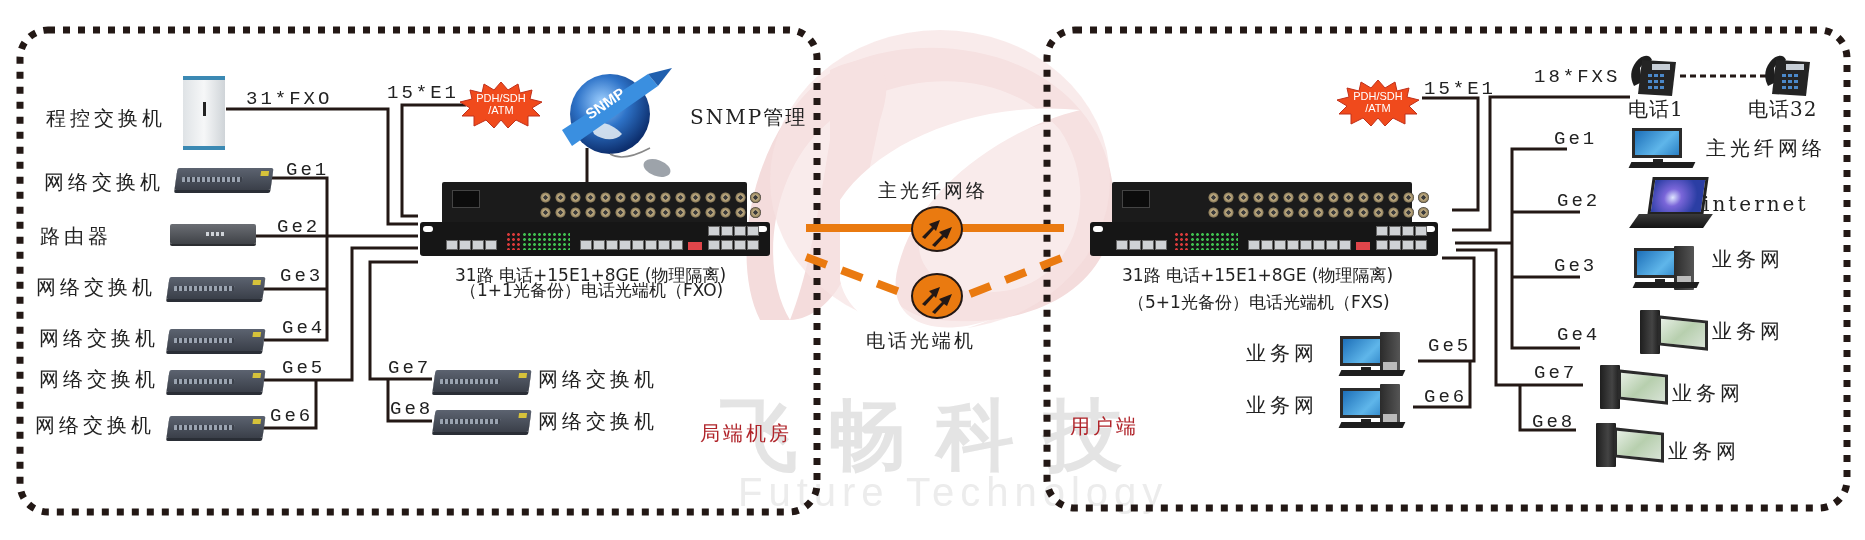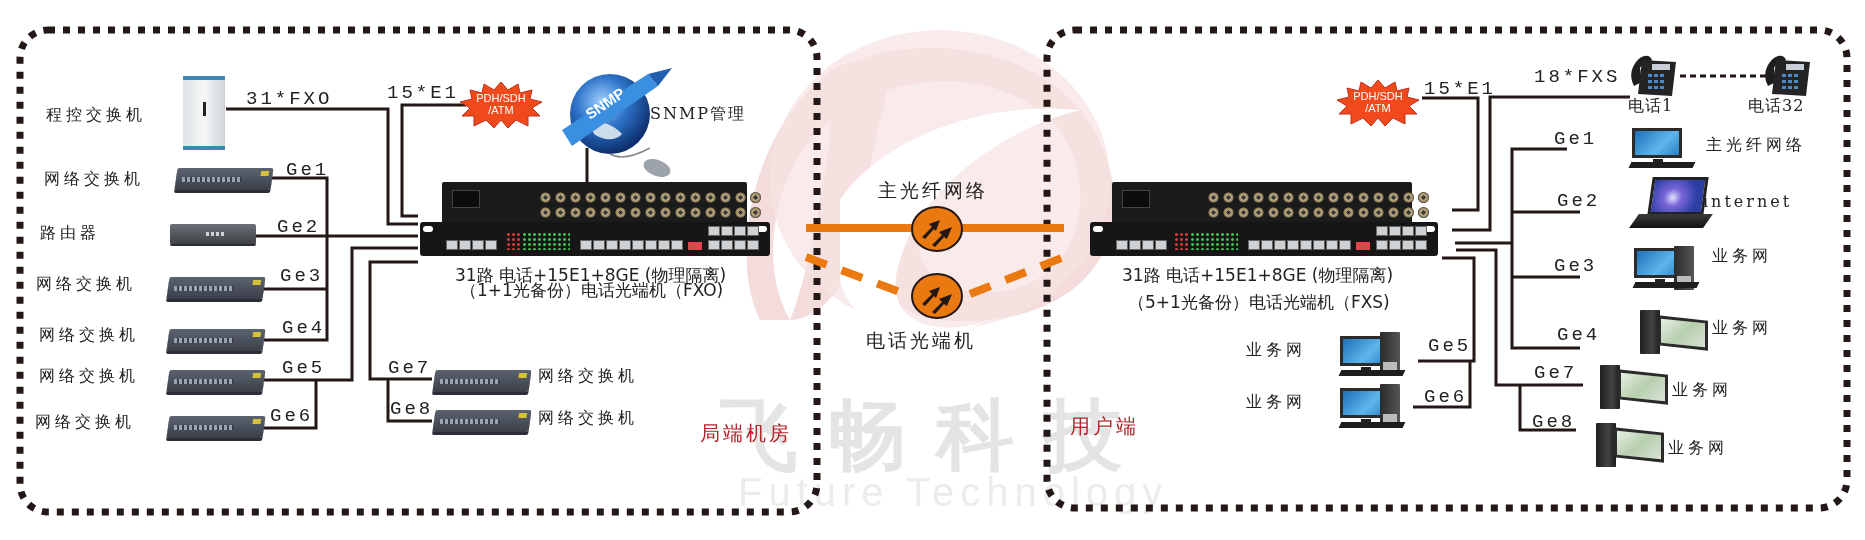--- a/index.html
+++ b/index.html
@@ -1,19 +1,19 @@
 <!DOCTYPE html>
 <html><head>
 <meta charset="utf-8">
 <style>
   html,body{margin:0;padding:0;background:#fff;}
   body{width:1865px;height:540px;position:relative;overflow:hidden;font-family:"DejaVu Serif","Liberation Serif",serif;color:#222;}
   .abs{position:absolute;}
   svg.layer{position:absolute;left:0;top:0;}
-  .lbl{position:absolute;font-family:"DejaVu Serif","Liberation Serif",serif;font-size:16px;color:#222;white-space:nowrap;letter-spacing:4px;text-align:center;}
+  .lbl{position:absolute;font-family:"DejaVu Serif","Liberation Serif",serif;font-size:20px;color:#222;white-space:nowrap;letter-spacing:4px;text-align:center;}
   .port{position:absolute;font-family:"Liberation Mono","DejaVu Sans Mono",monospace;font-size:19px;color:#222;letter-spacing:3px;white-space:nowrap;}
   .cap{position:absolute;font-family:"DejaVu Sans","Liberation Sans",sans-serif;font-size:17px;color:#222;white-space:nowrap;text-align:left;}
   .zone{position:absolute;font-family:"DejaVu Serif","Liberation Serif",serif;font-size:20px;color:#b0242a;letter-spacing:3px;}
   .wm-cn{position:absolute;font-family:"DejaVu Sans","Liberation Sans",sans-serif;font-size:78px;font-weight:bold;color:#e4e4e4;letter-spacing:30px;white-space:nowrap;}
   .wm-en{position:absolute;font-family:"Liberation Sans","DejaVu Sans",sans-serif;font-size:40px;color:#ececec;letter-spacing:6px;white-space:nowrap;}
   .burst-text{font-family:"Liberation Sans","DejaVu Sans",sans-serif;font-size:11px;fill:#fff;}
   
   .switch{position:absolute;width:96px;height:22px;background:linear-gradient(#5c6370,#3a3f49);transform:skewX(-8deg);border-radius:2px;box-shadow:0 3px 0 #2a2e36;}
   .switch::after{content:"";position:absolute;right:4px;top:3px;width:8px;height:5px;background:#d6c23a;}
   .switch::before{content:"";position:absolute;left:6px;top:9px;width:60px;height:5px;background:repeating-linear-gradient(90deg,#9aa3b0 0 3px,#3a3f49 3px 5px);}
@@ -140,21 +140,21 @@
     </radialGradient>
   </defs>
   <circle cx="50" cy="50" r="40" fill="url(#g1)"></circle>
   <path d="M30,60 C40,55 55,62 62,70 C55,78 42,76 34,70 Z" fill="#dfe9f2" opacity="0.9"></path>
   <path d="M2,66 L88,10 L98,22 L12,82 Z" fill="#3a8fe0"></path>
   <path d="M88,10 L112,4 L98,22 Z" fill="#1f5fae"></path>
   <text x="30" y="56" transform="rotate(-34 30 56)" font-family="Liberation Sans,sans-serif" font-size="15" font-weight="bold" fill="#fff">SNMP</text>
   <path d="M50,90 C60,96 75,92 90,84" fill="none" stroke="#888" stroke-width="1.5"></path>
   <ellipse cx="97" cy="104" rx="14" ry="8" fill="#9da3aa" transform="rotate(20 97 104)"></ellipse>
 </svg>
-<div class="lbl" style="left:650px;top:104px;letter-spacing:2px;">SNMP管理</div>
+<div class="lbl" style="left:650px;top:104px;letter-spacing:2px;padding-left:40px;">SNMP管理</div>
 
 <div class="lbl" style="left:44px;top:169px;">网络交换机</div>
 <div class="switch" style="left:176px;top:168px;"></div>
 <div class="port" style="left:286px;top:159px;">Ge1</div>
 
 <div class="lbl" style="left:40px;top:223px;">路由器</div>
 <div class="router" style="left:170px;top:224px;"></div>
 <div class="port" style="left:277px;top:216px;">Ge2</div>
 
 <div class="lbl" style="left:36px;top:274px;">网络交换机</div>

